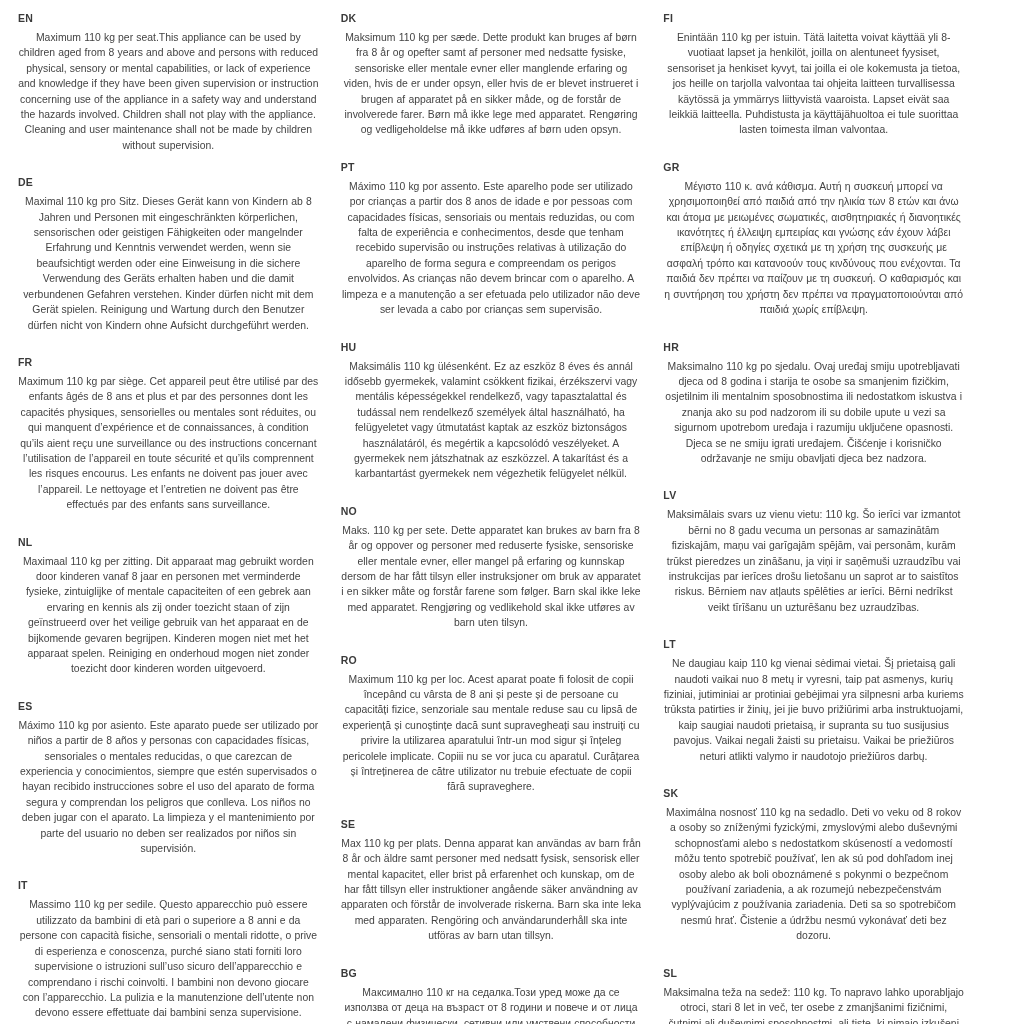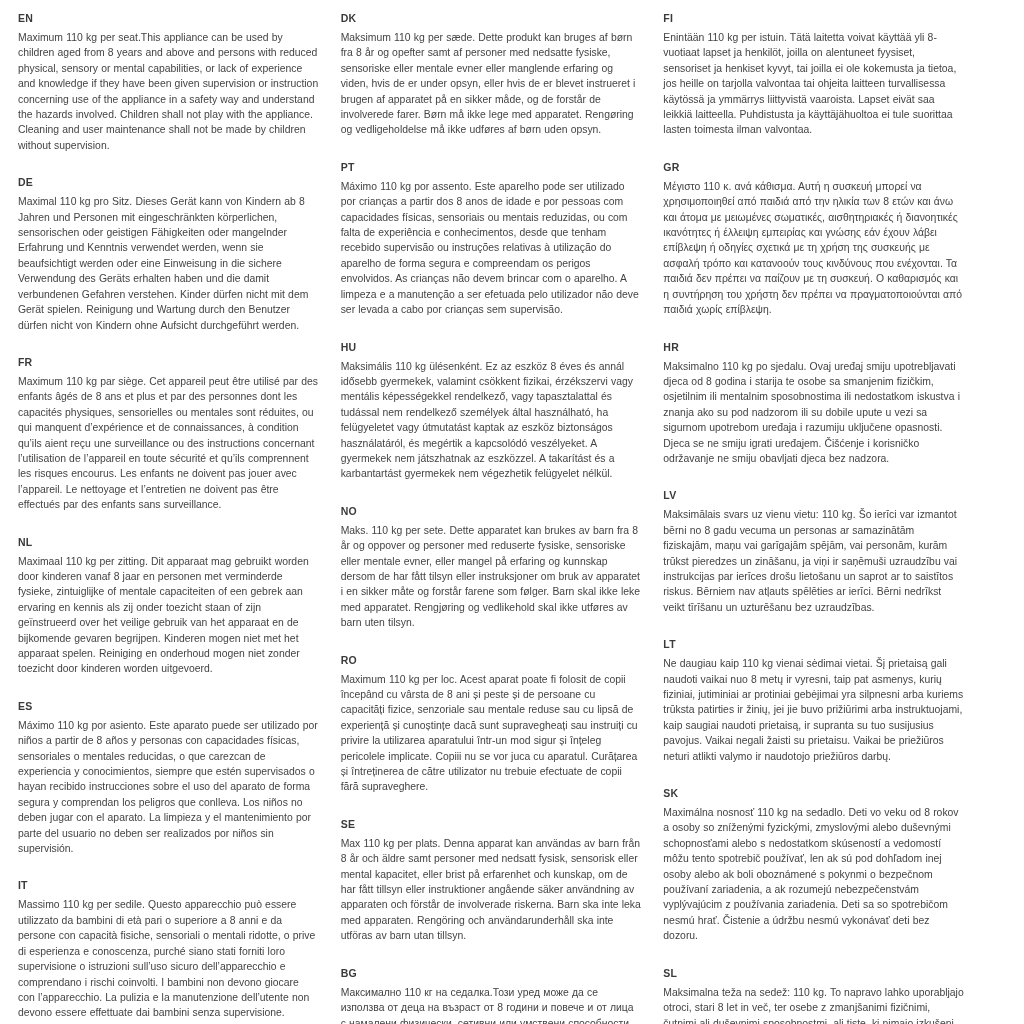--- a/index.html
+++ b/index.html
@@ -31,21 +31,21 @@
     font-size: 10.5px;
     font-weight: 700;
     letter-spacing: 0.2px;
     margin-bottom: 6px;
     color: #3a3a3a;
   }
   .lang-text {
     font-size: 10.4px;
     line-height: 15.4px;
     color: #434343;
-    text-align: left;
+    text-align: center;
     word-spacing: 0.3px;
   }
 </style>
 </head>
 <body>
 
 <div class="page">
   <div class="col">
   <div class="section">
     <div class="lang-code">EN</div>

